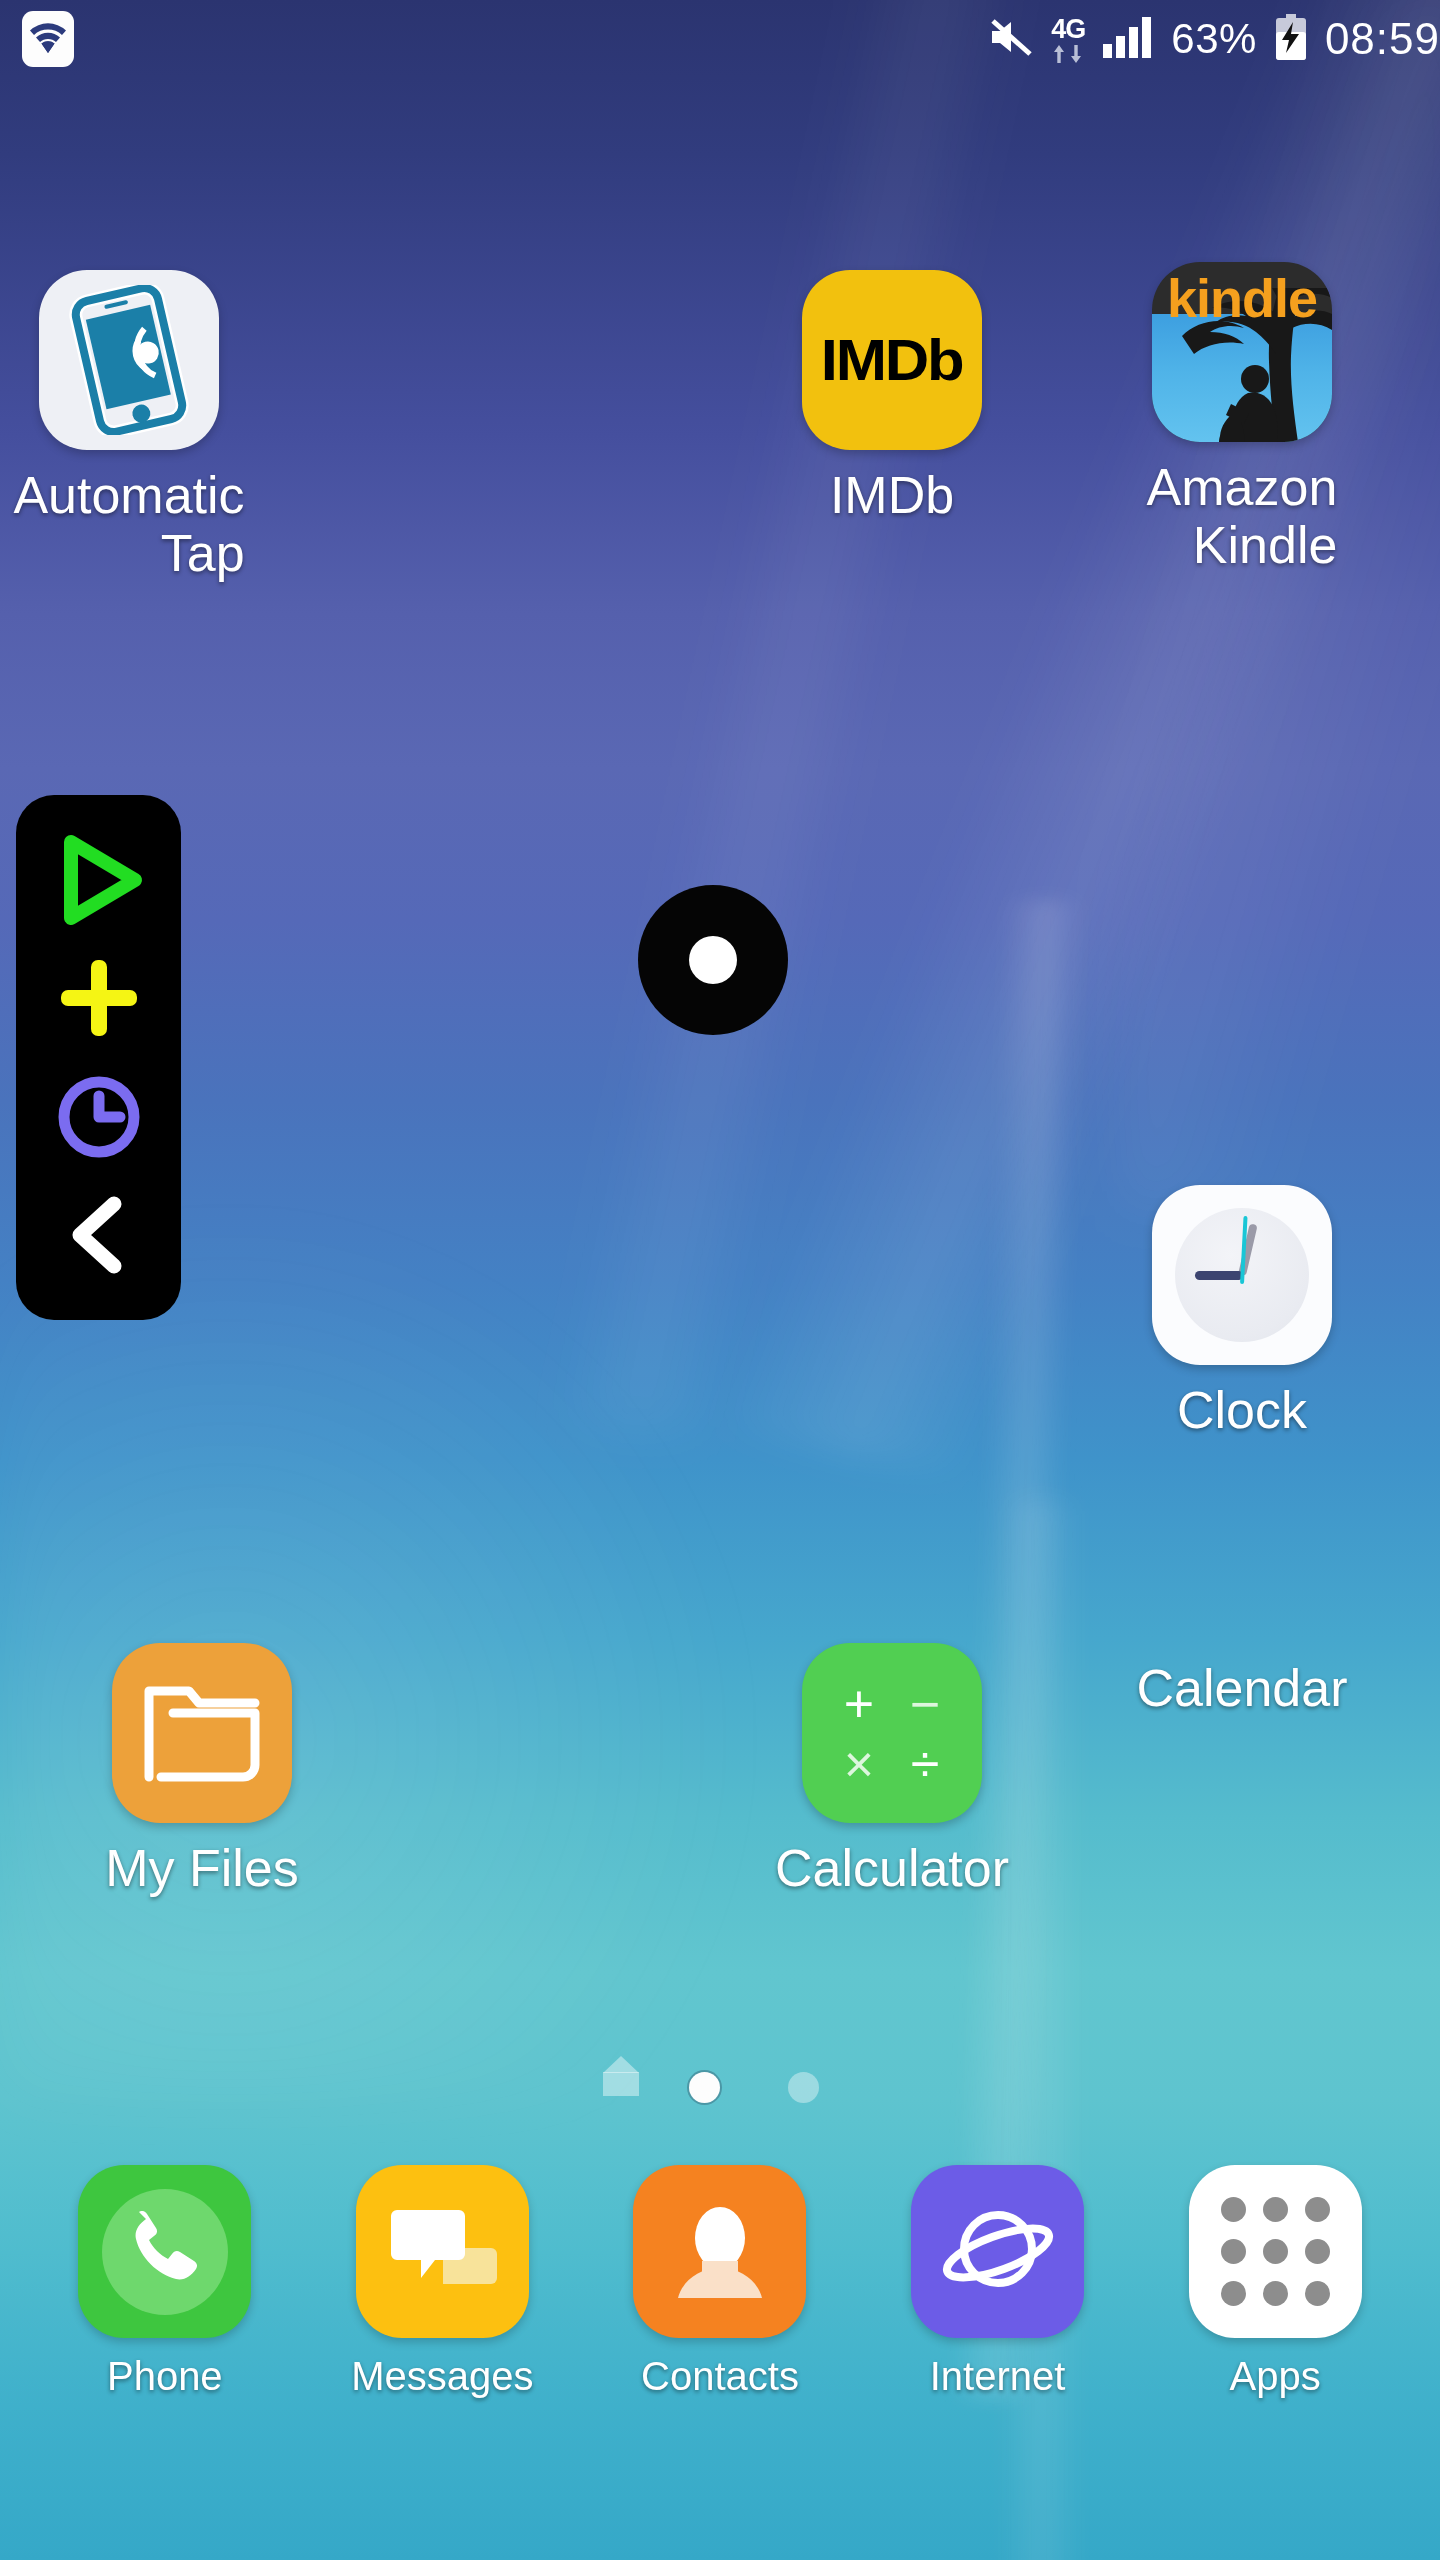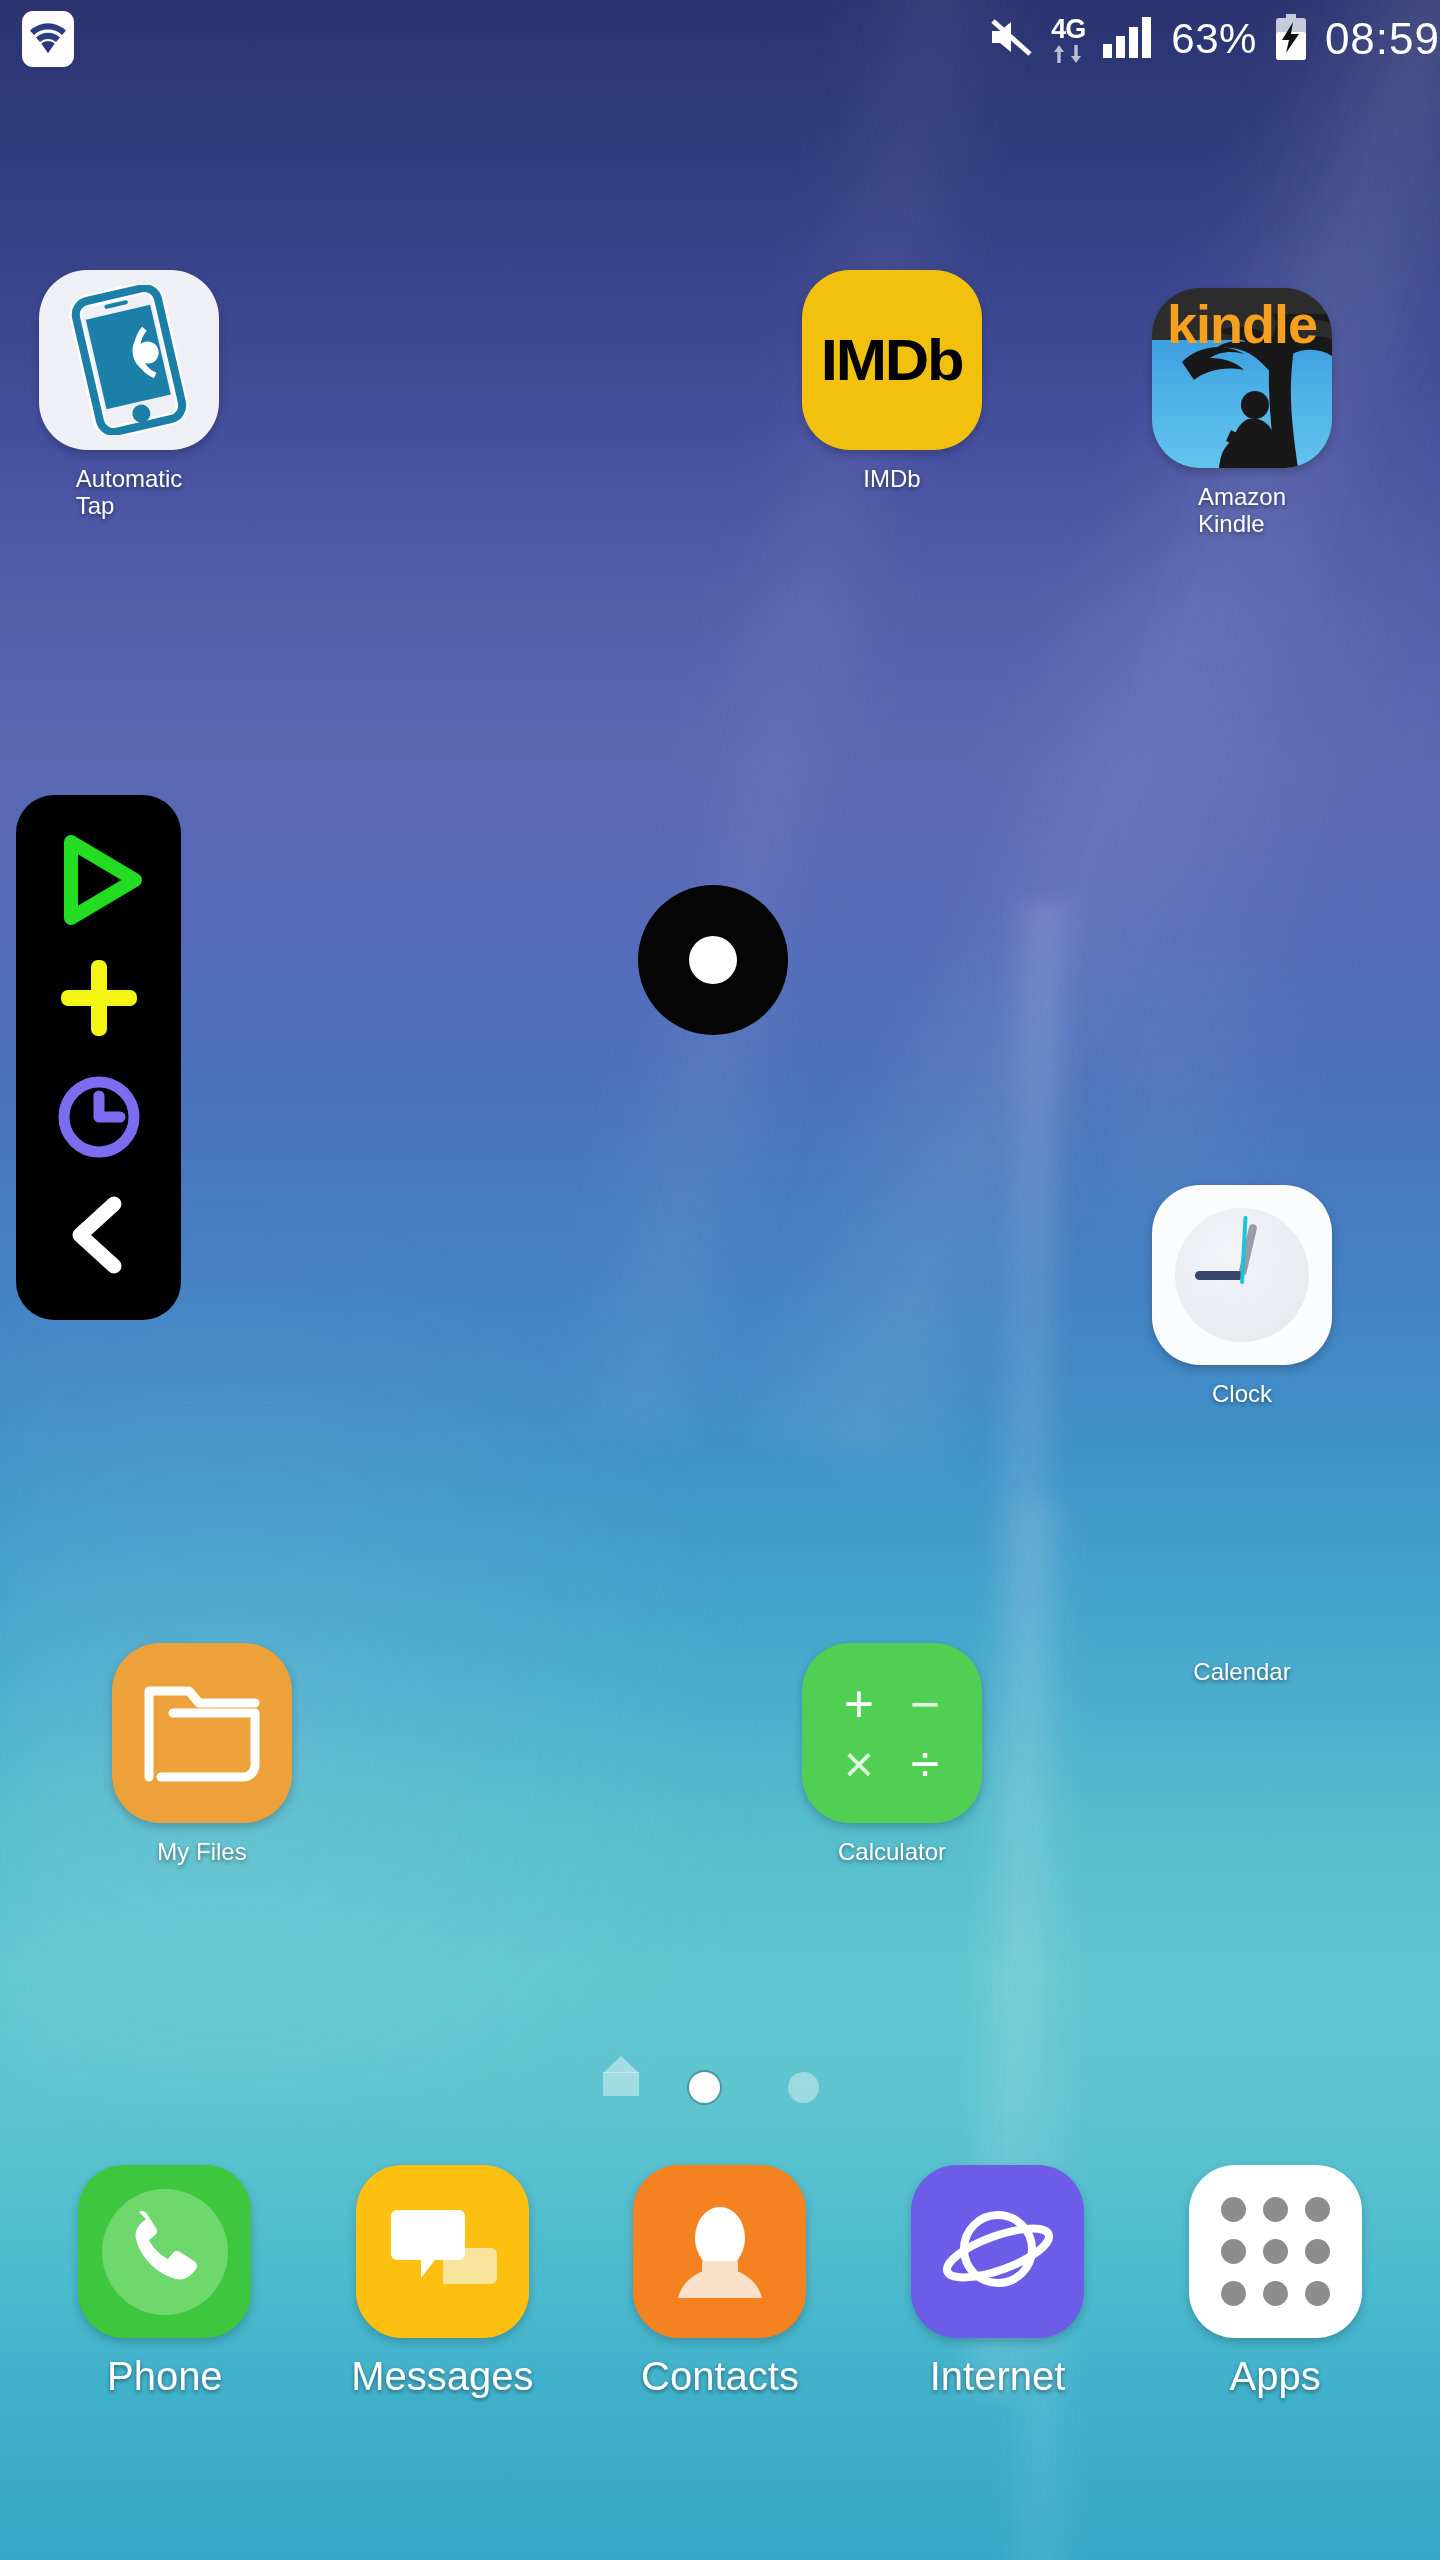--- a/index.html
+++ b/index.html
@@ -89,22 +89,22 @@
     position:absolute; width:240px;
     display:flex; flex-direction:column; align-items:center; z-index:10;
   }
   .icon-wrap { width:180px; height:180px; position:relative; }
   .squircle {
     width:180px; height:180px; border-radius:48px;
     position:relative; overflow:hidden;
     box-shadow:0 4px 10px rgba(0,0,0,0.22);
   }
   .applabel {
-    margin-top:16px; color:#ffffff; font-size:24px; line-height:1.12;
-    text-align:left; text-shadow:0 2px 4px rgba(0,0,0,0.45);
+    margin-top:16px; color:#ffffff; font-size:52px; line-height:1.12;
+    text-align:right; text-shadow:0 2px 4px rgba(0,0,0,0.45);
     white-space:pre-line; font-family:"Liberation Sans", sans-serif;
   }
 
   
   .ic-autotap { background:#eef0f5; display:flex; align-items:center; justify-content:center; }
   
   .ic-imdb { background:#f2c10e; display:flex; align-items:center; justify-content:center; }
   .imdb-txt {
     font-family:"Liberation Sans", sans-serif; font-weight:bold;
     font-size:57px; color:#000; letter-spacing:-2px;
@@ -308,21 +308,21 @@
 
   <div class="app" style="left:772px; top:270px;">
     <div class="icon-wrap">
       <div class="squircle ic-imdb">
         <span class="imdb-txt">IMDb</span>
       </div>
     </div>
     <div class="applabel">IMDb</div>
   </div>
 
-  <div class="app" style="left:1122px; top:288px;">
+  <div class="app" style="left:1122px; top:262px;">
     <div class="icon-wrap">
       <div class="squircle ic-kindle">
         <div class="kindle-sky"></div>
         <svg width="180" height="180" viewBox="0 0 180 180" style="position:absolute;left:0;top:0;z-index:3;">
           <path d="M126 30 c-6 18 -10 42 -9 70 c1 30 4 58 7 80 h22 c-4 -28 -8 -58 -7 -86 c1 -24 4 -46 9 -64 Z" fill="#181818"></path>
           <path d="M130 44 c14 -12 34 -16 50 -8 v-10 h-60 Z" fill="#181818"></path>
           <path d="M124 52 c-16 -14 -44 -18 -64 -6 c14 -2 26 2 34 8 c-12 -2 -22 0 -30 6 c16 -2 30 2 40 10 c10 8 16 16 20 22 Z" fill="#181818"></path>
           <path d="M140 56 c12 -8 28 -10 40 -4 v16 c-12 -8 -28 -8 -40 -2 Z" fill="#181818"></path>
           <path d="M30 74 c16 -16 42 -20 62 -8 c-12 -4 -26 -2 -34 4 c14 0 26 4 34 12 c-18 -4 -38 0 -50 10 Z" fill="#181818"></path>
           <circle cx="103" cy="117" r="14" fill="#181818"></circle>

